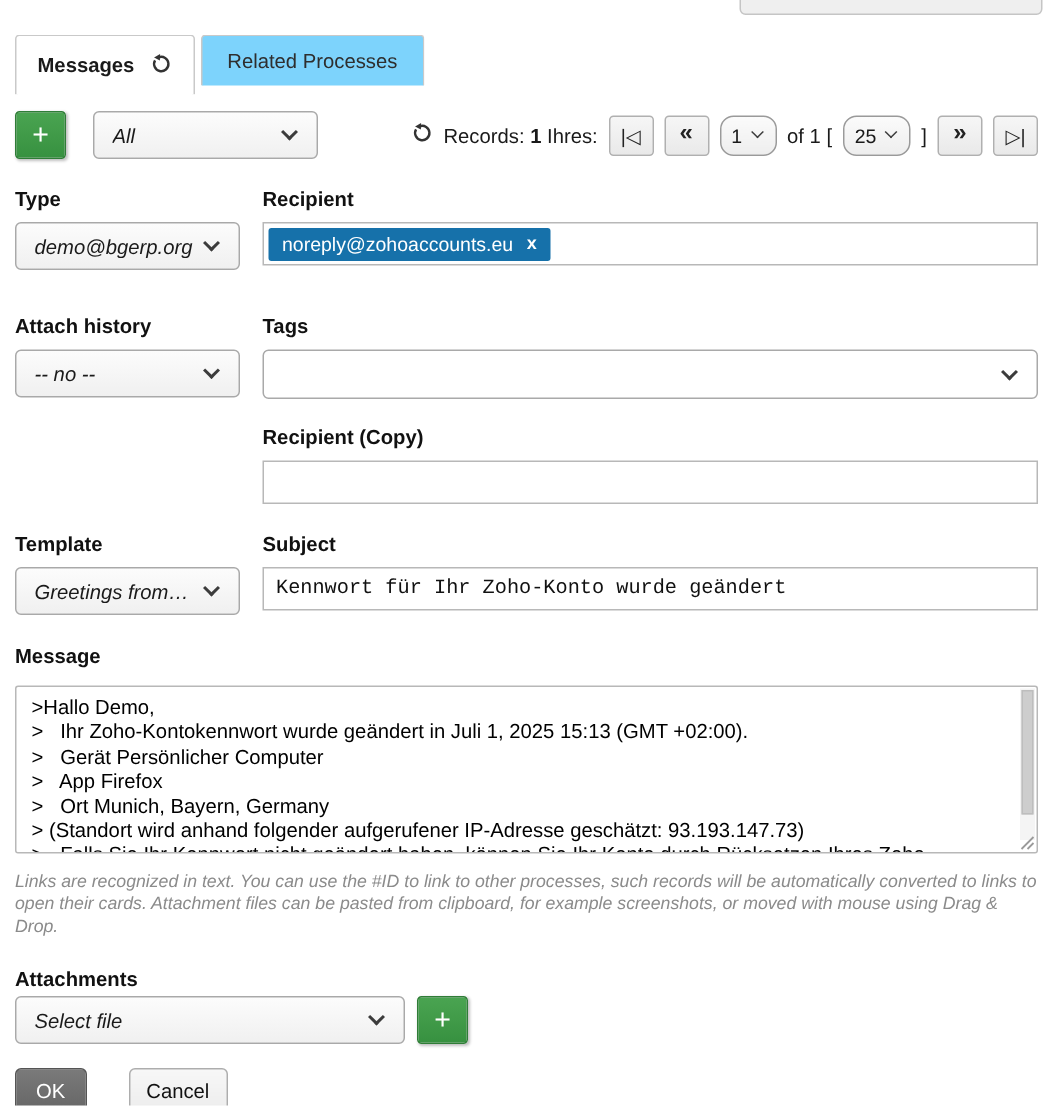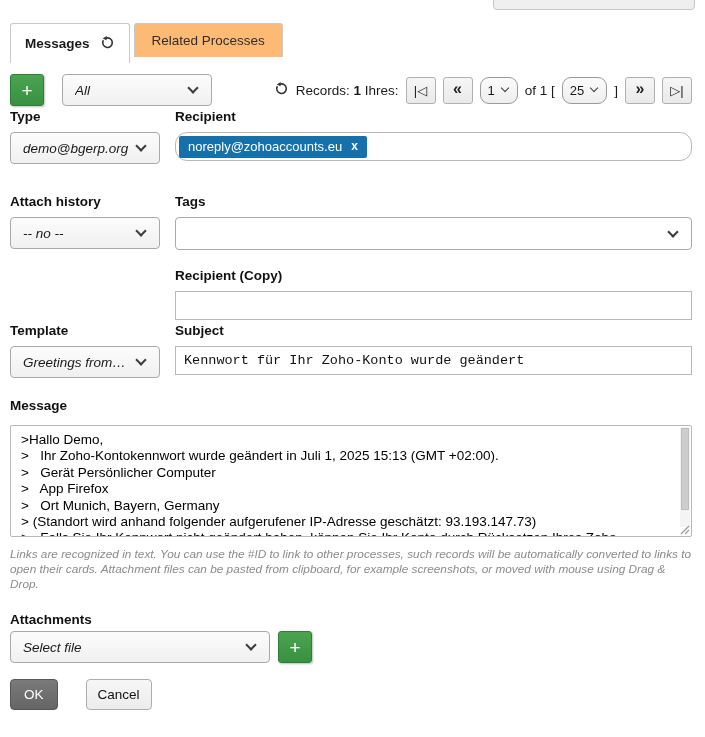--- a/index.html
+++ b/index.html
@@ -10,21 +10,21 @@
   .top-partial { position: absolute; left: 493px; top: -24px; width: 202px; height: 34px;
     background: #efefef; border: 1px solid #c5c5c5; border-radius: 4px; }
 
   .page { position: absolute; left: 10px; top: 0; width: 682px; }
 
   
   .tabbar { margin-top: 23px; height: 40px; display: flex; align-items: flex-start; }
   .tab { display: flex; align-items: center; font-size: 13.5px; cursor: default; }
   .tab.active { height: 40px; background: #fff; border: 1px solid #c9c9c9; border-bottom: none;
     border-radius: 3px 3px 0 0; font-weight: bold; padding: 0 14px; gap: 10px; position: relative; z-index: 2; }
-  .tab.inactive { height: 34px; background: #fdba74; border: 1px solid #c9c9c9; border-bottom: none;
+  .tab.inactive { height: 34px; background: #7dd3fc; border: 1px solid #c9c9c9; border-bottom: none;
     border-radius: 3px 3px 0 0; margin-left: 4px; padding: 0 17px; color: #2e2e2e; }
 
   
   .toolbar { margin-top: 11px; display: flex; align-items: center; }
   .btn-green { width: 34px; height: 32px; background: linear-gradient(180deg,#4aa451,#379140);
     border: 1px solid #2f7d37; border-radius: 3px; color: #fff; font-size: 19px; line-height: 1;
     display: flex; align-items: center; justify-content: center; cursor: pointer;
     box-shadow: 1px 1px 2px rgba(0,0,0,.25); }
   .select { background: linear-gradient(180deg,#fcfcfc,#f0f0f0); border: 1px solid #a9a9a9;
     border-radius: 4px; height: 32px; display: flex; align-items: center; padding: 0 12px;
@@ -45,27 +45,27 @@
     background: linear-gradient(180deg,#fbfbfb,#eee); display: flex; align-items: center;
     padding: 0 7px; font-size: 13px; cursor: pointer; }
   .pselect .chev { width: 6px; height: 6px; margin-left: 7px; border-width: 1.5px; }
 
   
   .grid { display: grid; grid-template-columns: 150px 517px; column-gap: 15px; }
   .flabel { font-size: 13.5px; font-weight: bold; color: #111; margin-bottom: 8px; }
   .tinput { width: 100%; height: 29px; border: 1px solid #b8b8b8; border-radius: 0;
     background: #fff; font-family: Liberation Mono, monospace; font-size: 13.5px;
     padding: 0 8px; color: #111; outline: none; }
-  .chip-box { width: 100%; height: 29px; border: 1px solid #b8b8b8; border-radius: 12px;
+  .chip-box { width: 100%; height: 29px; border: 1px solid #b8b8b8; border-radius: 0;
     background: #fff; display: flex; align-items: center; padding: 0 3px; }
   .chip { background: #1671aa; color: #fff; font-size: 13px; border-radius: 2px;
     padding: 3px 9px 4px 9px; display: inline-flex; align-items: center; gap: 9px; }
   .chip .x { font-weight: bold; font-size: 12px; cursor: pointer; }
   .wide-select { width: 100%; height: 33px; background: #fff; }
-  .mt19 { margin-top: 3px; } .mt18 { margin-top: 18px; } .mt30 { margin-top: 30px; }
+  .mt19 { margin-top: 19px; } .mt18 { margin-top: 18px; } .mt30 { margin-top: 30px; }
   .mt20 { margin-top: 20px; }
 
   
   .msg-wrap { position: relative; margin-top: 12px; }
   .msg-area { width: 100%; height: 112px; border: 1px solid #b8b8b8; border-radius: 2px;
     resize: none; font-family: "Liberation Sans", sans-serif; font-size: 13.5px; line-height: 16.4px;
     padding: 6px 20px 6px 10px; color: #000; white-space: pre; overflow: hidden; outline: none; }
   .sbar { position: absolute; top: 2px; right: 2px; bottom: 14px; width: 10px; background: #f4f4f4; }
   .sthumb { position: absolute; top: 1px; left: 1px; width: 8px; height: 82%;
     background: #cdcdcd; border: 1px solid #bdbdbd; }

